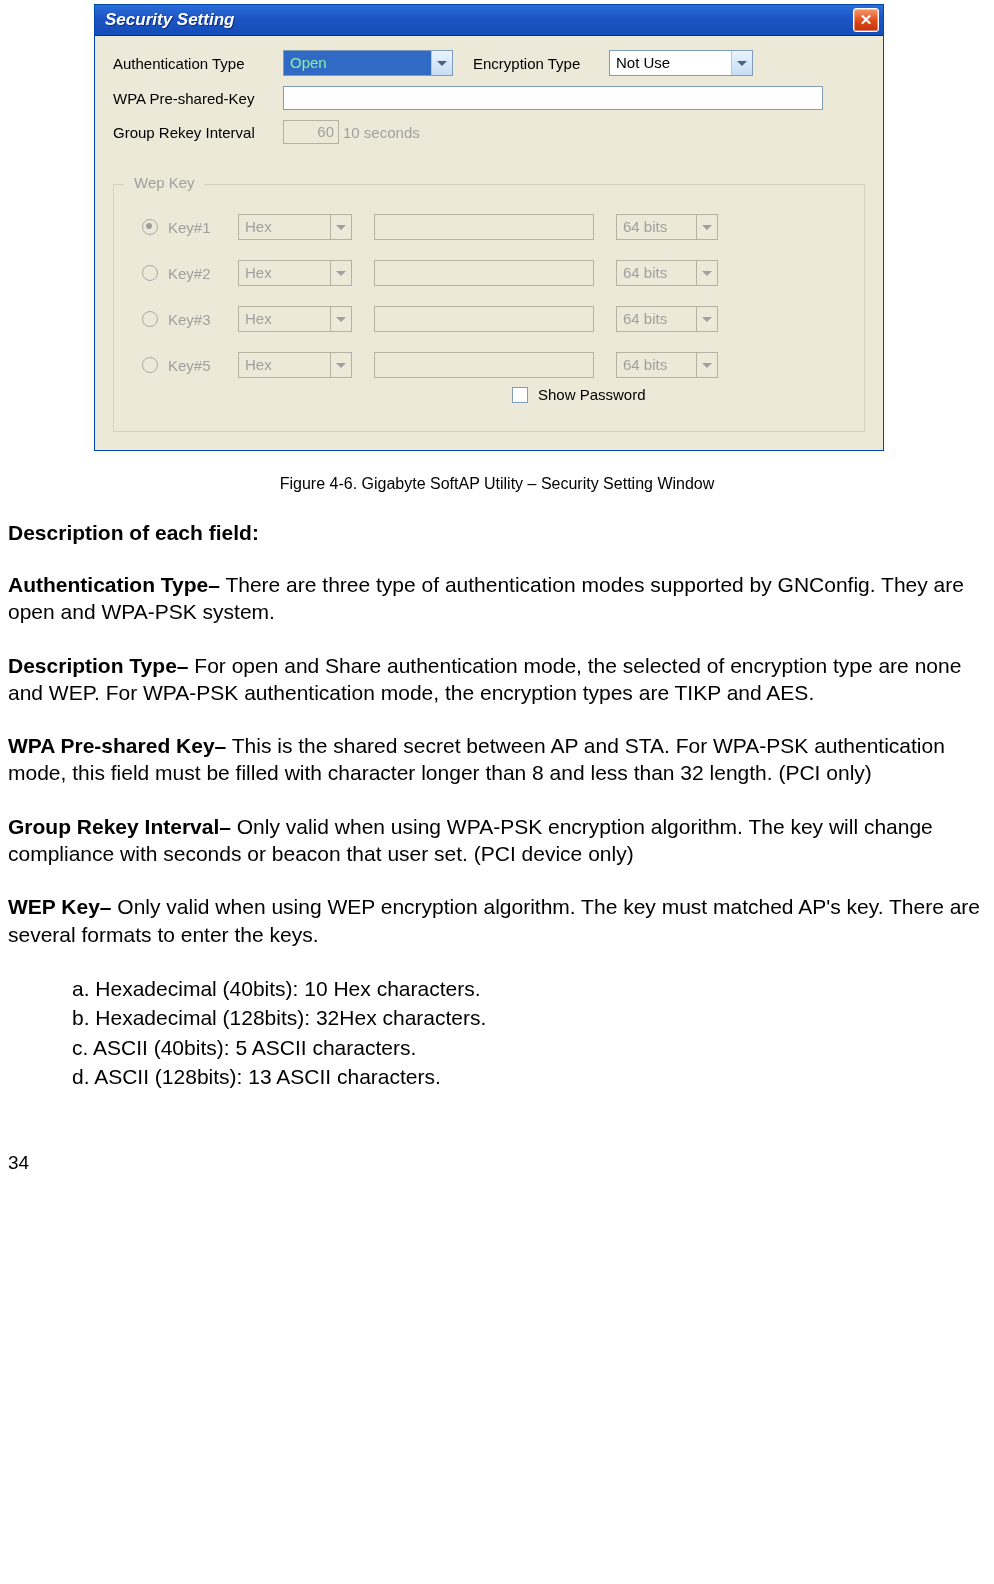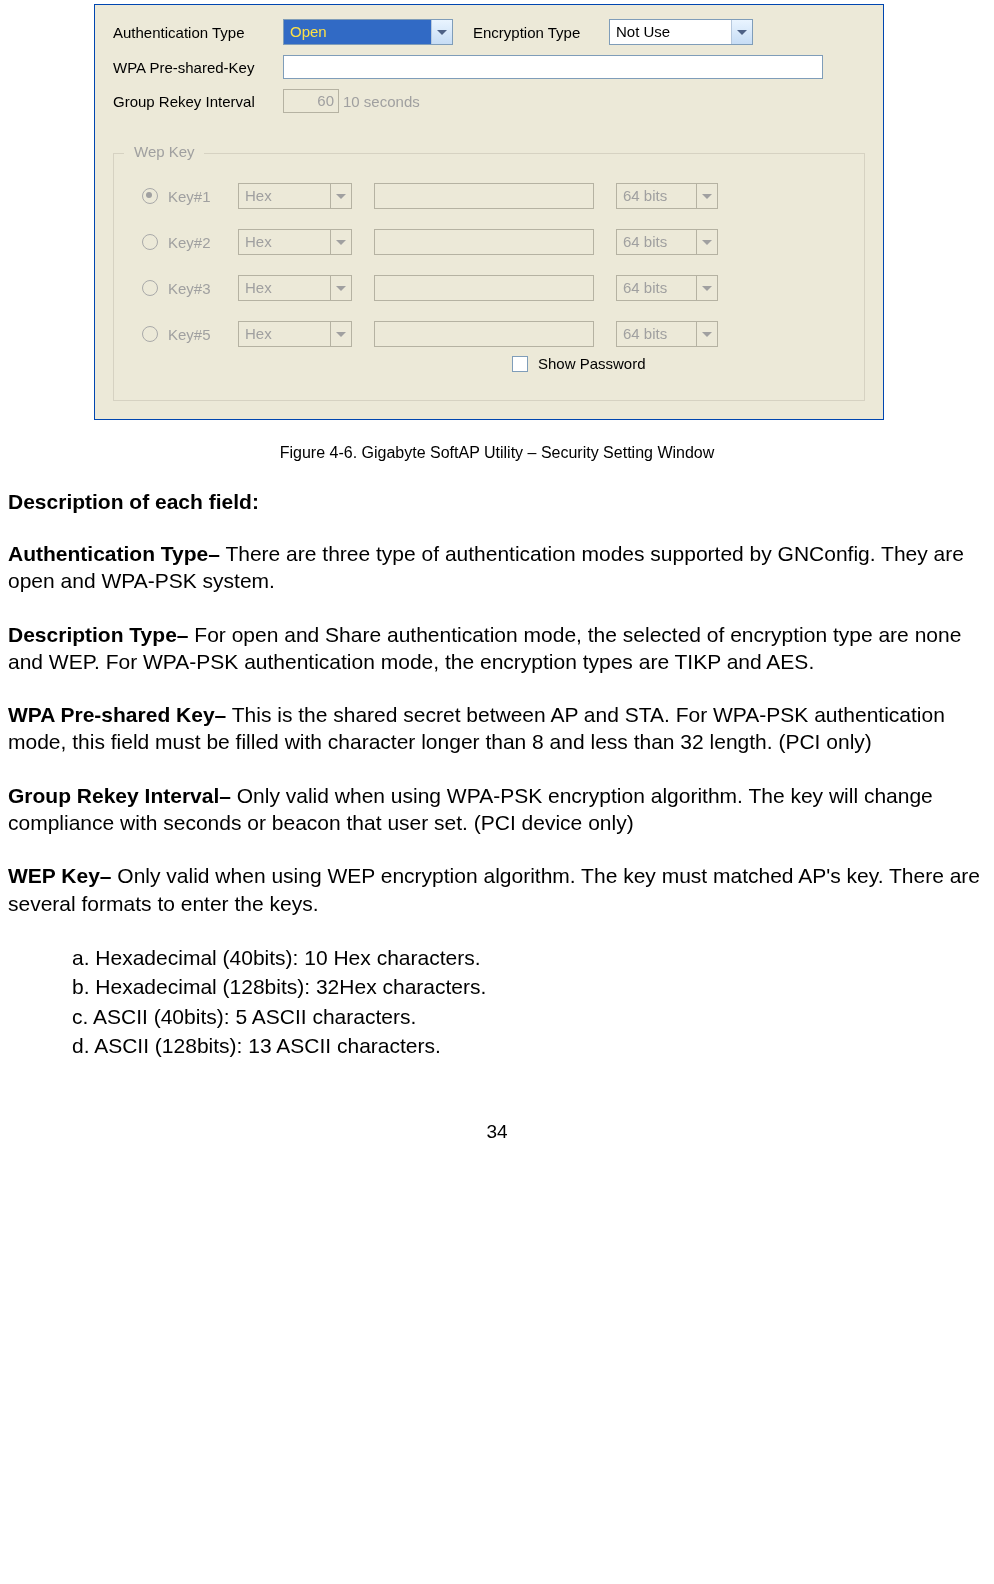--- a/index.html
+++ b/index.html
@@ -75,21 +75,21 @@
   .combo {
     display: flex;
     align-items: stretch;
     border: 1px solid #7f9db9;
     background: #fff;
     height: 24px;
     font-size: 15px;
   }
   .combo.selected .combo-text {
     background: #316ac5;
-    color: #fde047;
+    color: #86efac;
   }
   .combo-text {
     flex: 1;
     padding: 2px 6px;
     line-height: 20px;
     white-space: nowrap;
     overflow: hidden;
   }
   .combo-arrow {
     width: 20px;
@@ -229,30 +229,35 @@
     font-weight: bold;
     margin: 0 0 26px 0;
   }
   p { margin: 0 0 26px 0; line-height: 1.3; }
   .term { font-weight: bold; }
   .list {
     margin: 0 0 60px 64px;
     line-height: 1.4;
   }
   .page-num {
-    text-align: center;
     font-size: 19px;
     margin-top: 30px;
   }
 </style>
 </head>
 <body>
 
 <div class="dialog-wrapper">
   <div class="dialog">
+    <div class="titlebar">
+      <span class="titlebar-title">Security Setting</span>
+      <div class="close-btn">
+        <span>✕</span>
+      </div>
+    </div>
 
     <div class="dialog-body">
 
       <div class="form-row">
         <span class="lbl lbl-auth">Authentication Type</span>
         <div class="combo selected" style="width:168px;">
           <span class="combo-text">Open</span>
           <span class="combo-arrow"></span>
         </div>
         <span class="lbl lbl-enc">Encryption Type</span>

